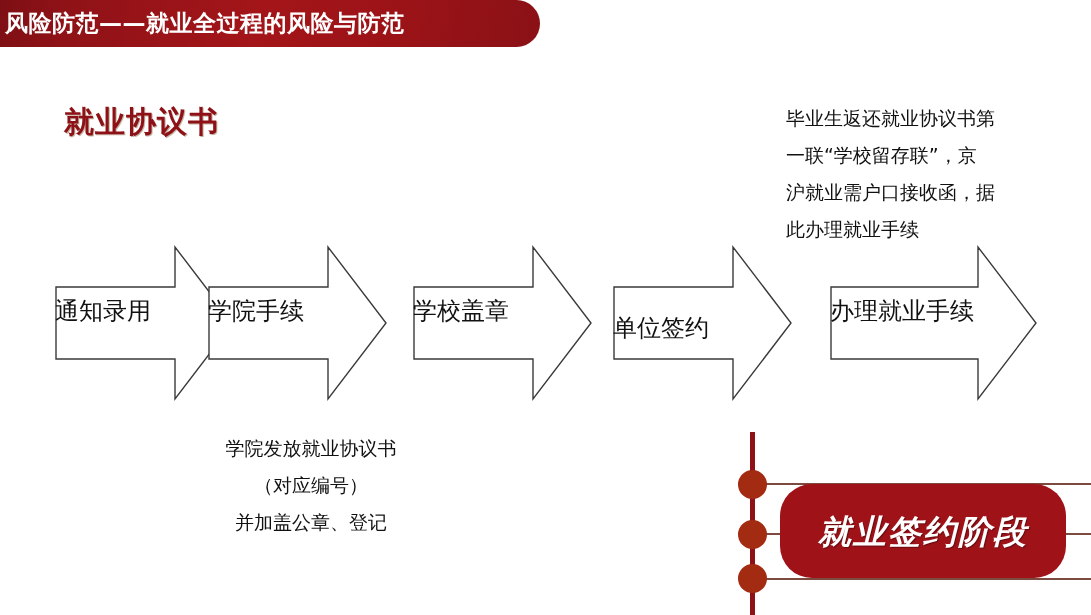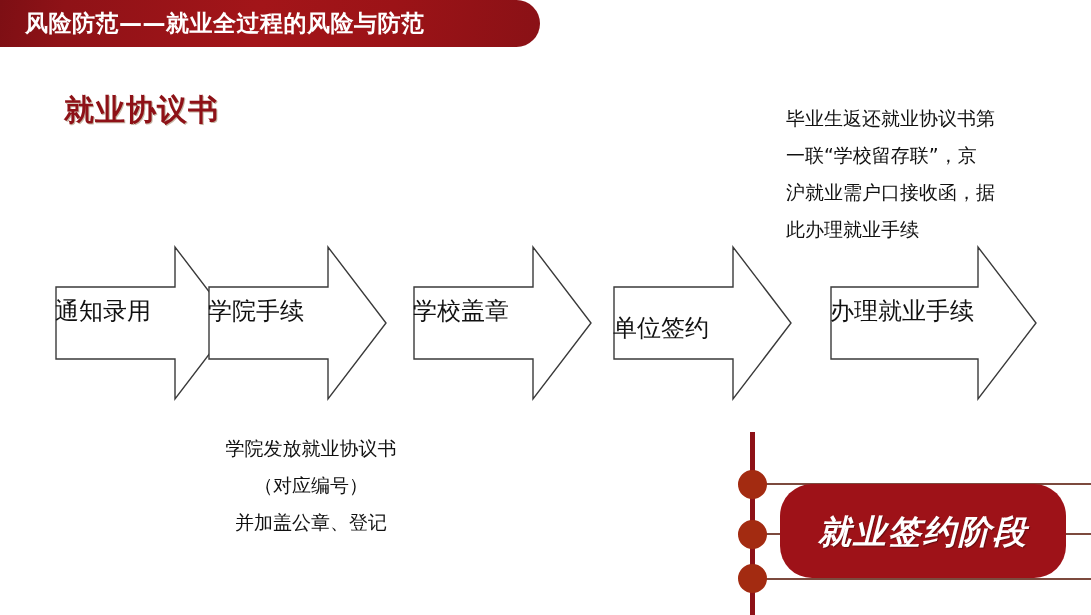--- a/index.html
+++ b/index.html
@@ -21,28 +21,28 @@
     border-top-right-radius:26px;
     border-bottom-right-radius:26px;
     box-sizing:border-box;
     display:flex;align-items:center;
   }
   .title-banner-text{
     color:#ffffff;
     font-size:23px;
     font-weight:bold;
     letter-spacing:0.5px;
-    padding-left:25px;
+    padding-left:5px;
     white-space:nowrap;
     line-height:1;
   }
 
   
   .section-heading{
-    position:absolute;left:64px;top:90px;
+    position:absolute;left:64px;top:102px;
     font-size:30px;font-weight:bold;
     color:#8e1117;
     letter-spacing:1px;
     text-shadow:1px 1px 0 rgba(150,120,90,.55);
     white-space:nowrap;
   }
 
   
   .note{
     position:absolute;

